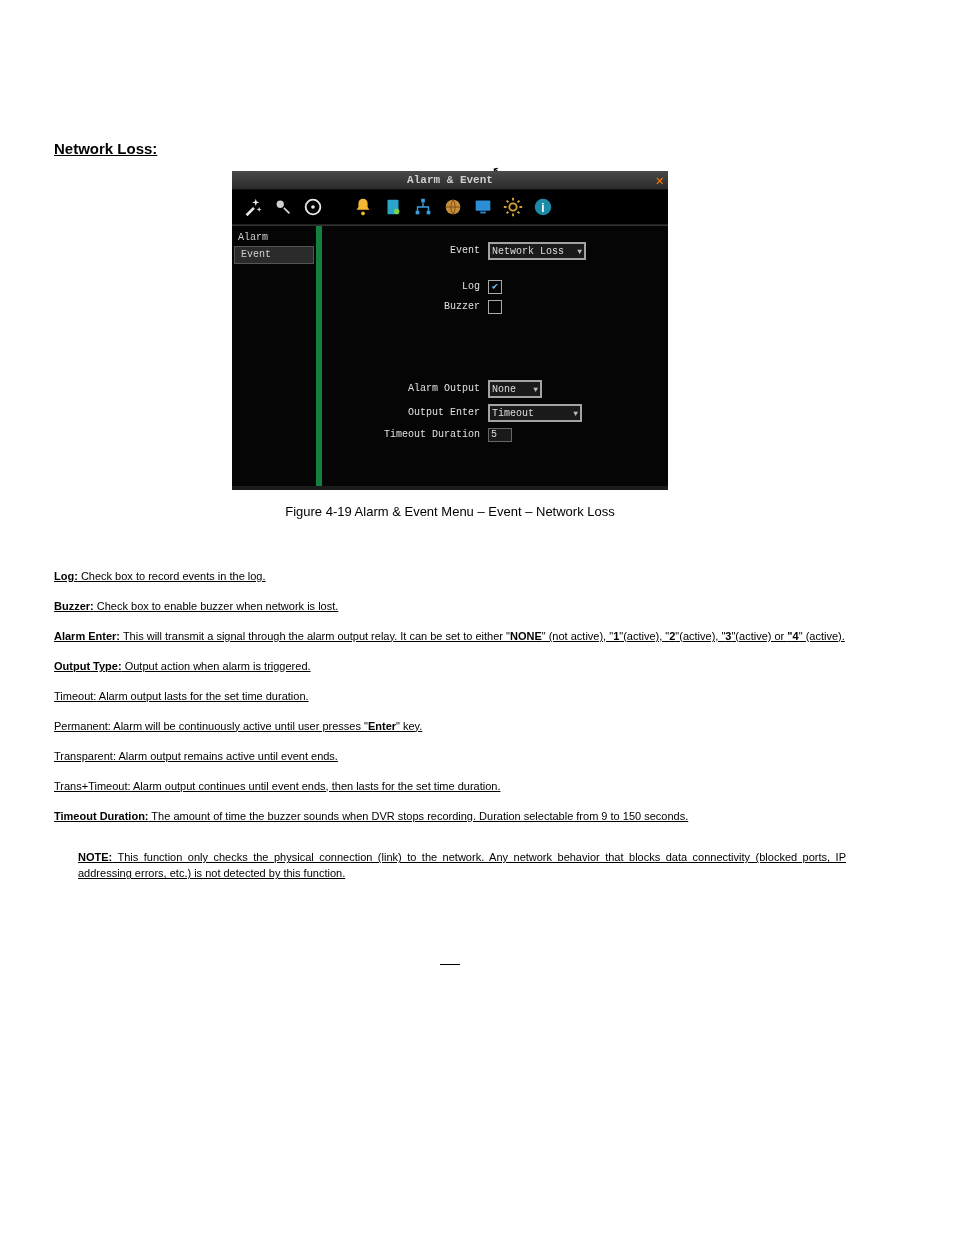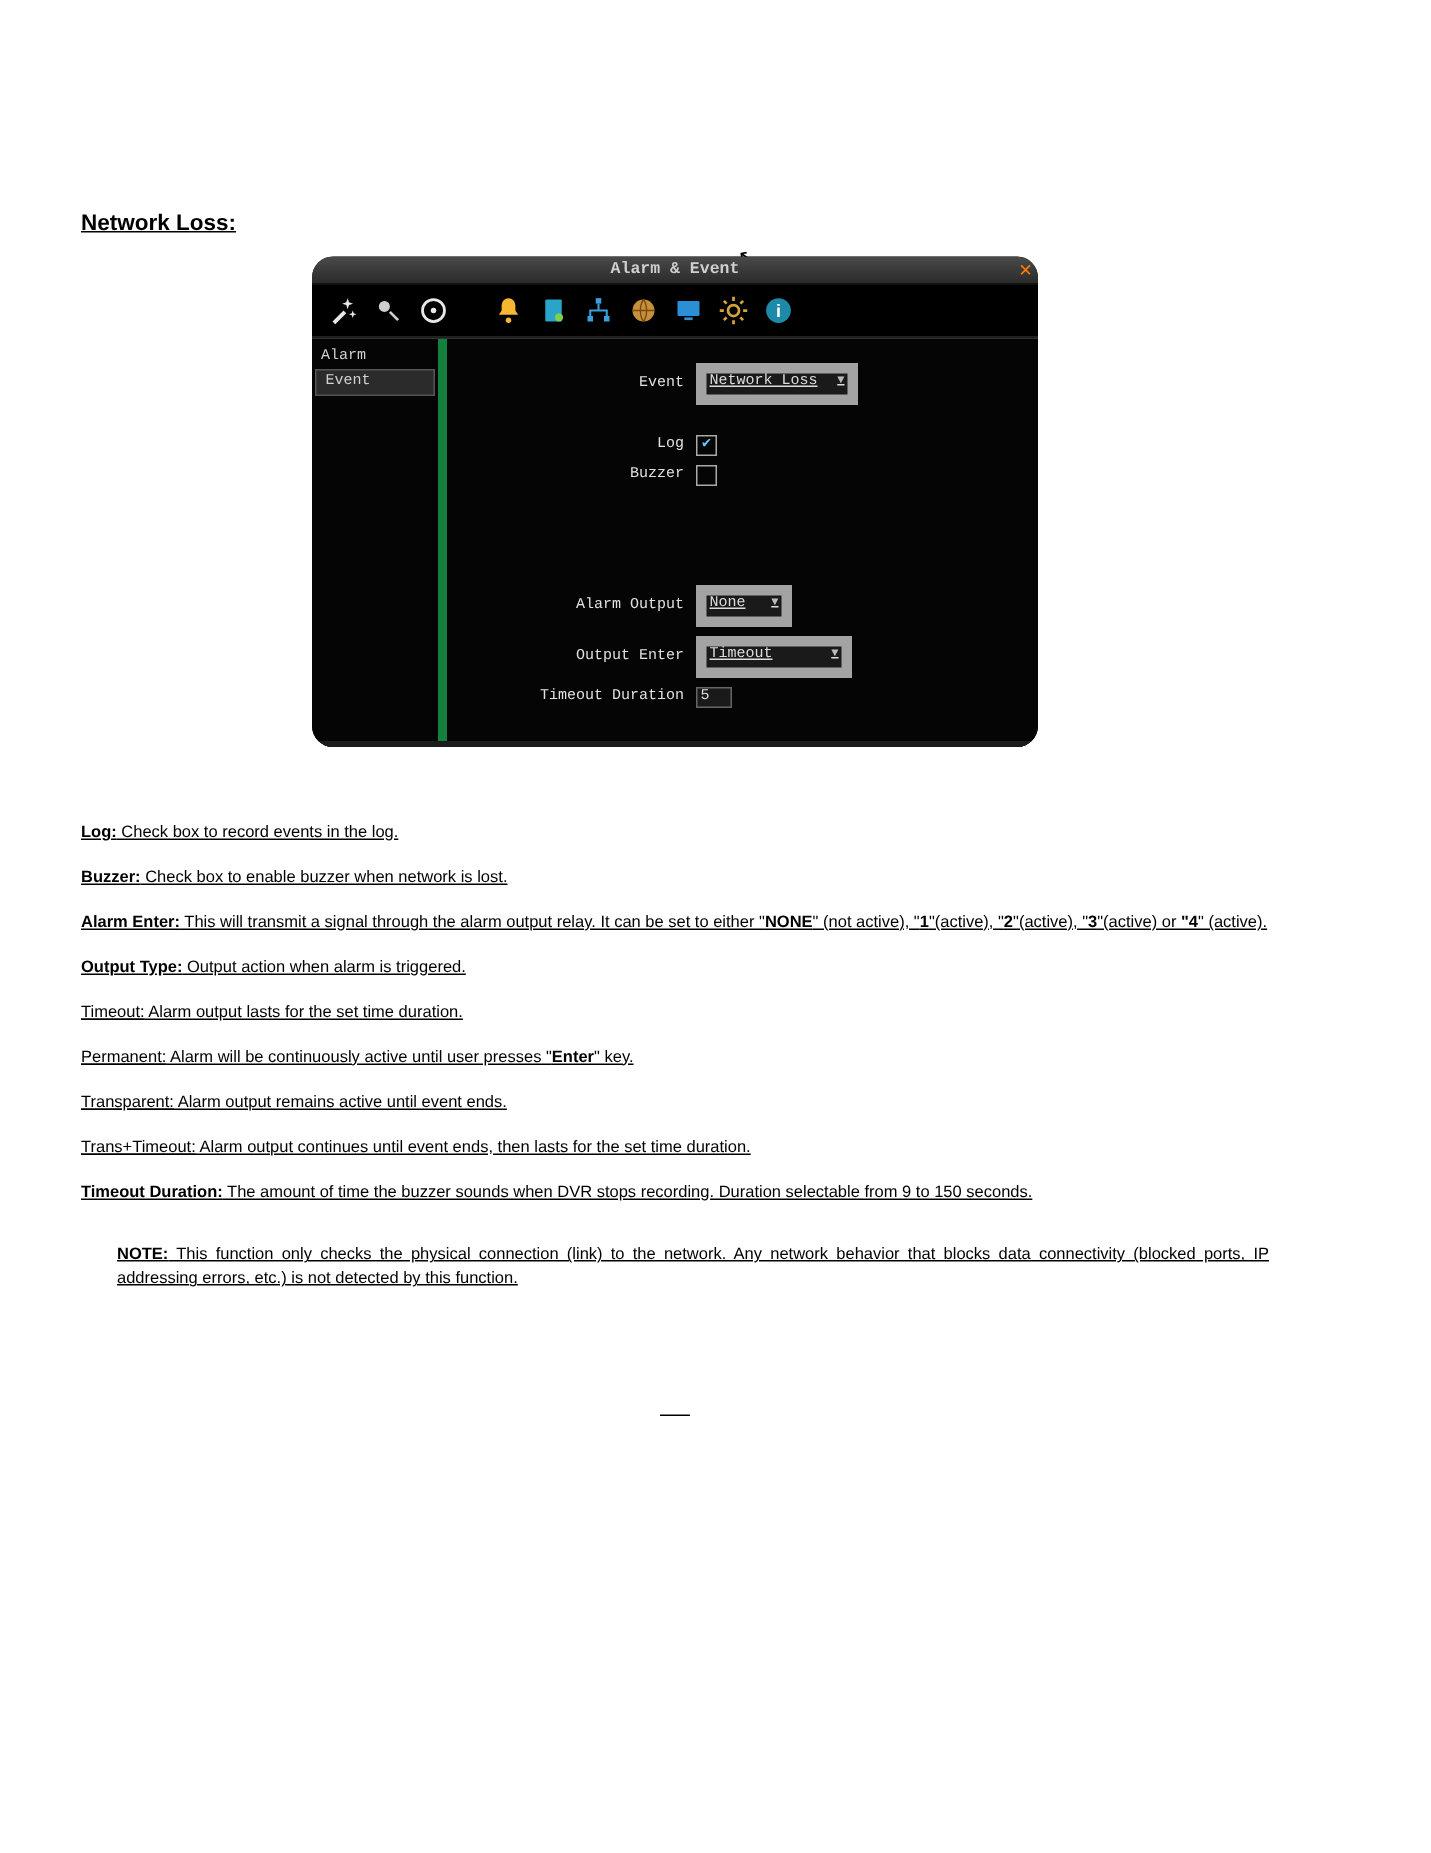--- a/index.html
+++ b/index.html
@@ -28,23 +28,23 @@
   }
   .cursor-dummy {
     position: absolute;
     top: -8px;
     left: 438px;
     font-size: 14px;
     color: #000;
     transform: rotate(-10deg);
   }
   .dvr {
-    width: 484px;
+    width: 436px;
     background: #000;
-    border-radius: 14px;
+    border-radius: 0;
     overflow: hidden;
   }
   .dvr-title {
     background: linear-gradient(#4a4a4a,#2a2a2a);
     color: #cfcfcf;
     font: bold 11px/18px "Courier New", monospace;
     text-align: center;
     height: 18px;
     position: relative;
     border-bottom: 1px solid #111;
@@ -107,30 +107,29 @@
     align-items: center;
     margin-bottom: 6px;
   }
   .frow .flabel {
     flex: 0 0 150px;
     text-align: right;
     padding-right: 8px;
   }
   .fsel {
     background: #1a1a1a;
-    border: 7px solid #a3a3a3;
+    border: 2px solid #a3a3a3;
     color: #ddd;
     font: 10px "Courier New", monospace;
     padding: 0 2px;
     height: 14px;
     display: inline-flex;
-    align-items: flex-start;
+    align-items: center;
     gap: 4px;
     min-width: 60px;
-    text-decoration: underline;
   }
   .fsel .tri {
     margin-left: auto;
     font-size: 8px;
     color: #bbb;
   }
   .fcheck {
     width: 12px;
     height: 12px;
     border: 1px solid #aaa;
@@ -296,20 +295,21 @@
               </span>
           </div>
           <div class="frow">
             <span class="flabel">Timeout Duration</span>
             <span class="finput">5</span>
           </div>
         </div>
       </div>
     </div>
 
+    <div class="caption">Figure 4-19 Alarm &amp; Event Menu – Event – Network Loss</div>
   </div>
 
   <div class="body-text">
     <p><span class="b">Log:</span><span> Check box to record events in the log.</span></p>
 
     <p><span class="b">Buzzer:</span><span> Check box to enable buzzer when network is lost.</span></p>
 
     <p><span class="b">Alarm Enter:</span><span> This will transmit a signal through the alarm output relay. It can be set to either "</span><span class="b">NONE</span><span>" (not active), "</span><span class="b">1</span><span>"(active), "</span><span class="b">2</span><span>"(active), "</span><span class="b">3</span><span>"(active) or </span><span class="b">"4</span><span>" (active).</span></p>
 
     <p><span class="b">Output Type:</span><span> Output action when alarm is triggered.</span></p>

